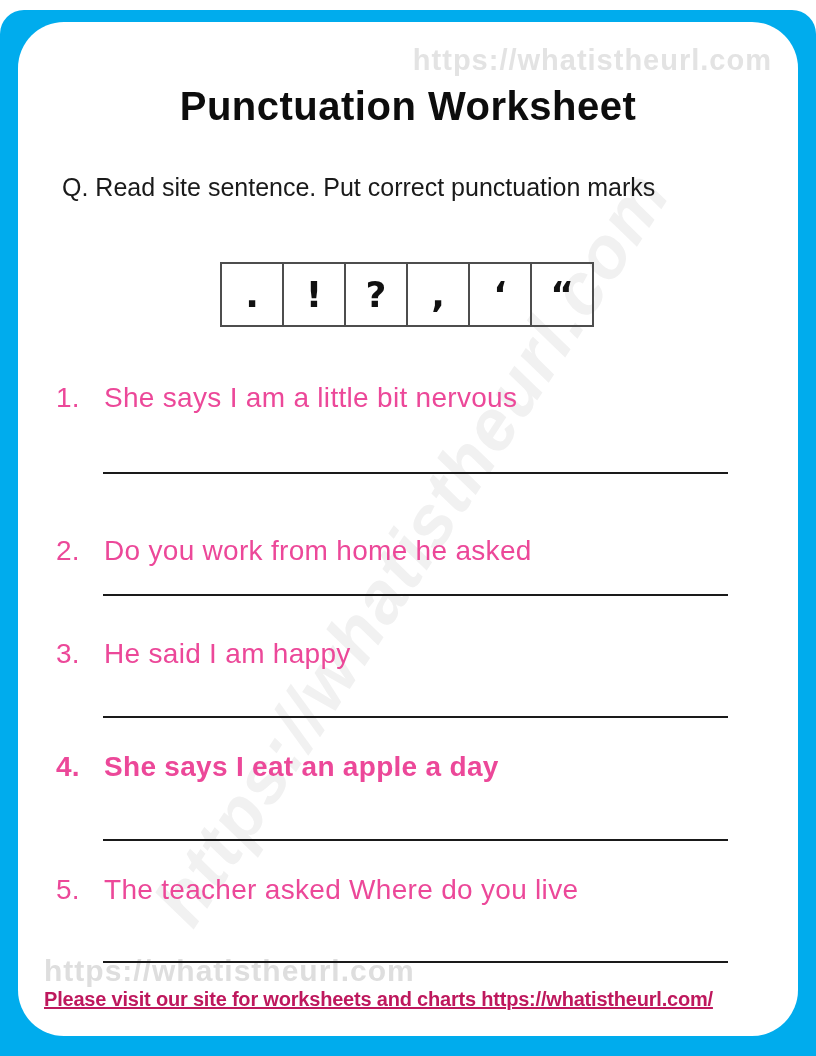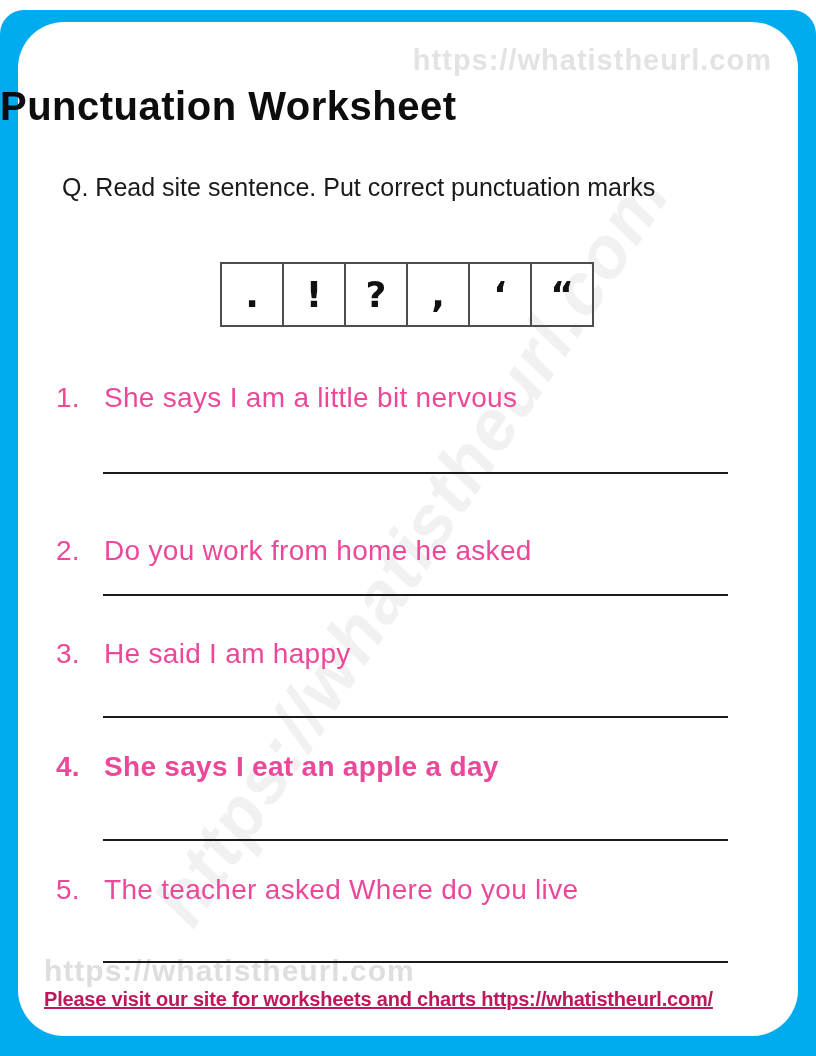--- a/index.html
+++ b/index.html
@@ -37,21 +37,21 @@
     pointer-events:none;
   }
   .wm-bottom{
     position:absolute; left:44px; top:954px;
     font-size:30px; font-weight:bold; letter-spacing:1px;
     color:#dedede;
     white-space:nowrap;
   }
   .title{
     position:absolute; top:84px; left:0; width:816px;
-    text-align:left;
+    text-align:center;
     font-size:40px; font-weight:bold; color:#0d0d0d;
     letter-spacing:0.5px;
   }
   .instructions{
     position:absolute; left:62px; top:170px; width:660px;
     font-size:25px; line-height:35px; color:#1a1a1a;
   }
   .punct-table{
     position:absolute; left:220px; top:262px;
     display:flex;

